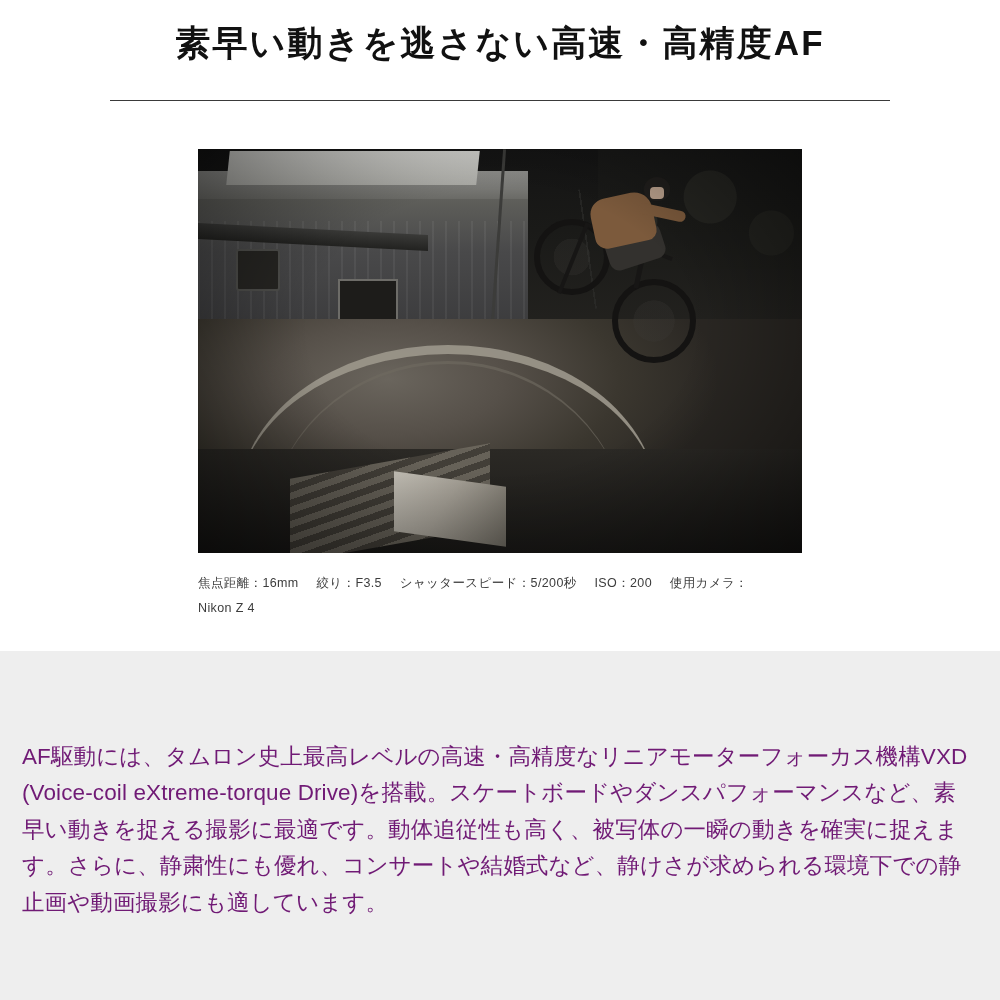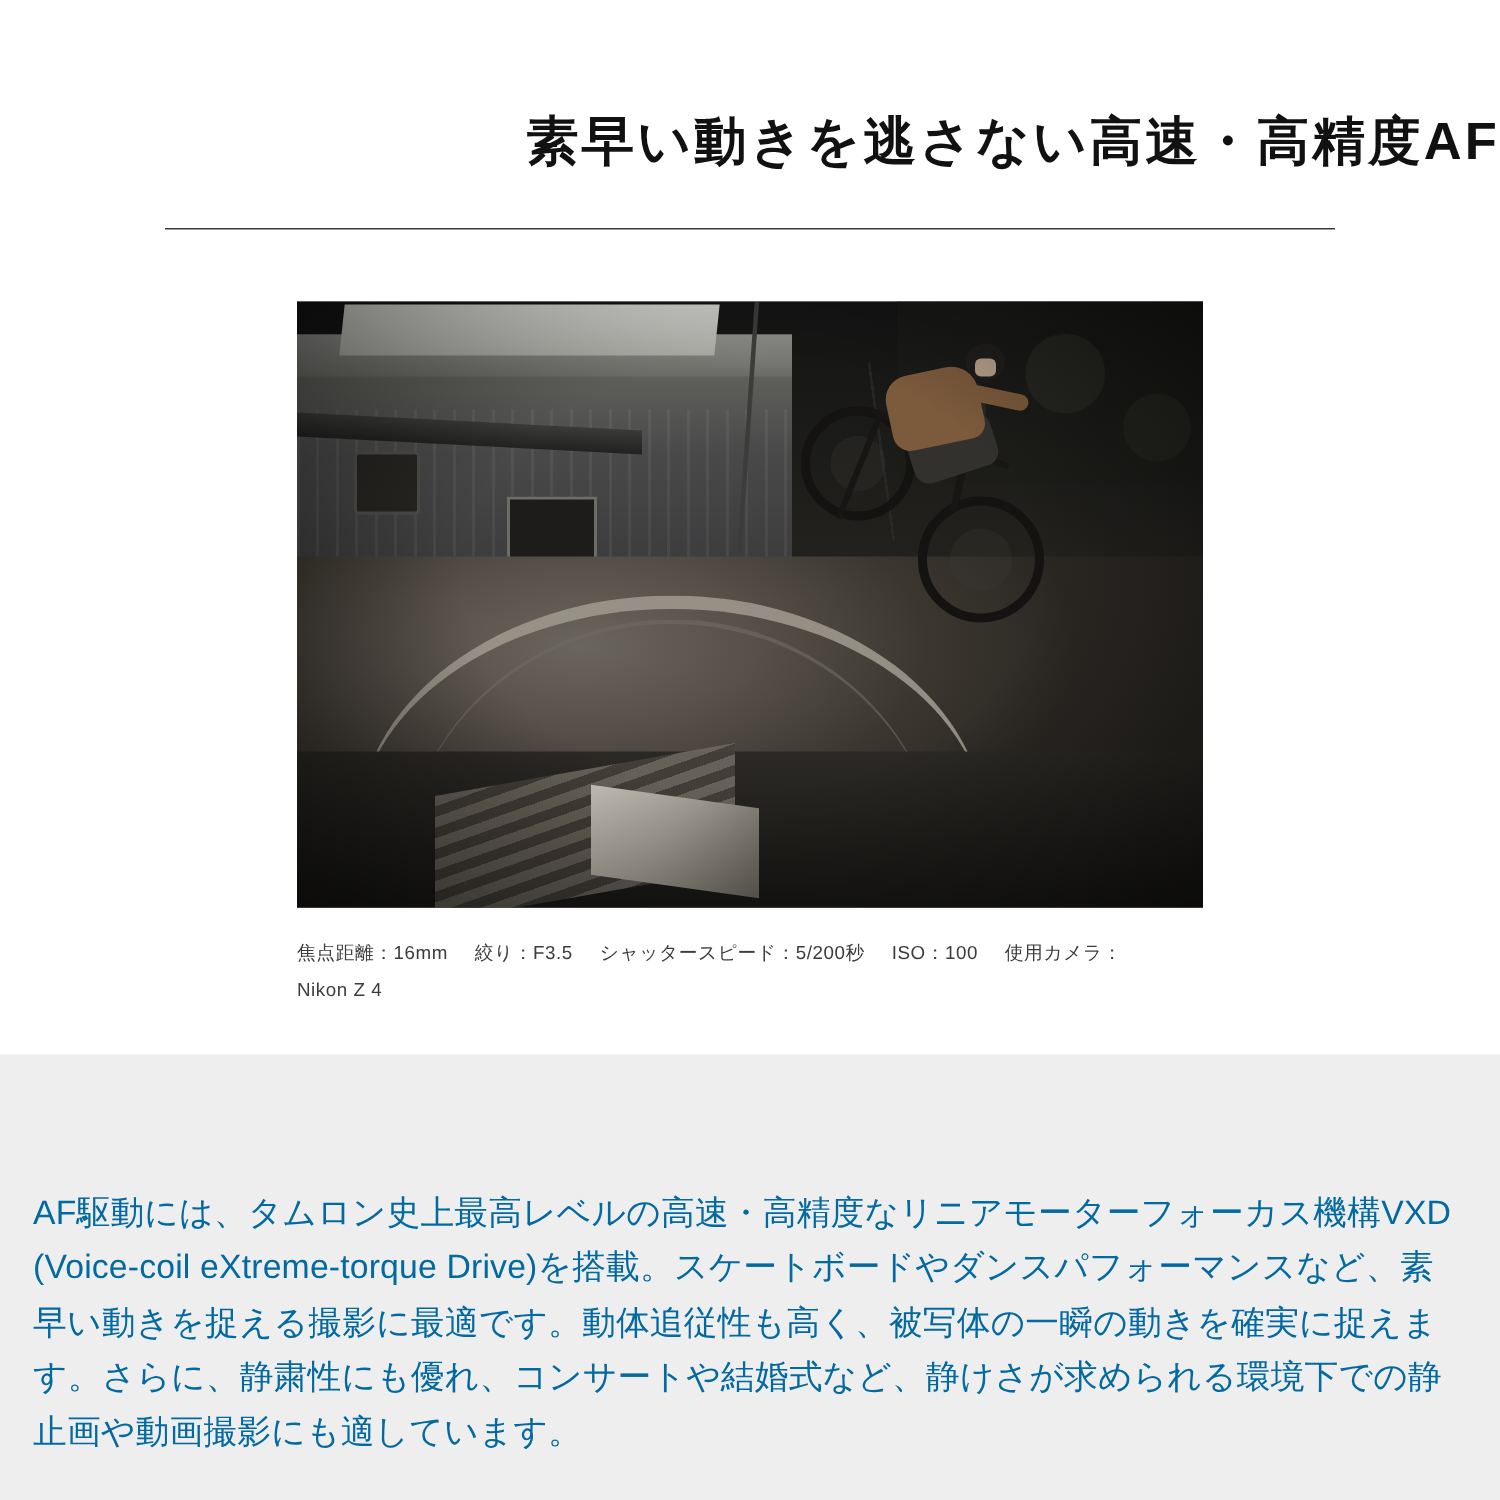--- a/index.html
+++ b/index.html
@@ -23,22 +23,22 @@
   }
   .top-section {
     background: #ffffff;
     padding: 0;
   }
   .headline {
     font-size: 35px;
     font-weight: bold;
     letter-spacing: 0.06em;
     color: #111111;
-    text-align: right;
-    margin: 72px 0 0 0;
+    text-align: center;
+    margin: 20px 0 0 0;
     line-height: 1.3;
   }
   .rule {
     height: 1px;
     background: #3a3a3a;
     margin: 34px 110px 0 110px;
   }
   .photo-wrap {
     margin: 48px 0 0 0;
     display: flex;
@@ -219,21 +219,21 @@
   .bottom-section {
     margin-top: 30px;
     background: #eeeeee;
     flex: 1;
     padding: 66px 22px 0 22px;
     box-sizing: border-box;
   }
   .body-copy {
     font-size: 22.5px;
     line-height: 1.62;
-    color: #0369a1;
+    color: #701a75;
     letter-spacing: 0.005em;
     text-align: left;
   }
 </style>
 </head>
 <body>
 
 <div class="page">
 
   <div class="top-section">
@@ -274,21 +274,21 @@
           <div class="face"></div>
         </div>
         <div class="vignette"></div>
       </div>
     </div>
 
     <div class="caption">
       <span>焦点距離：16mm</span><span class="sep"></span>
       <span>絞り：F3.5</span><span class="sep"></span>
       <span>シャッタースピード：5/200秒</span><span class="sep"></span>
-      <span>ISO：100</span><span class="sep"></span>
+      <span>ISO：200</span><span class="sep"></span>
       <span>使用カメラ：</span><br>
       <span>Nikon Z 4</span>
     </div>
 
   </div>
 
   <div class="bottom-section">
     <p class="body-copy">AF駆動には、タムロン史上最高レベルの高速・高精度なリニアモーターフォーカス機構VXD (Voice-coil eXtreme-torque Drive)を搭載。スケートボードやダンスパフォーマンスなど、素早い動きを捉える撮影に最適です。動体追従性も高く、被写体の一瞬の動きを確実に捉えます。さらに、静粛性にも優れ、コンサートや結婚式など、静けさが求められる環境下での静止画や動画撮影にも適しています。</p>
   </div>
 

